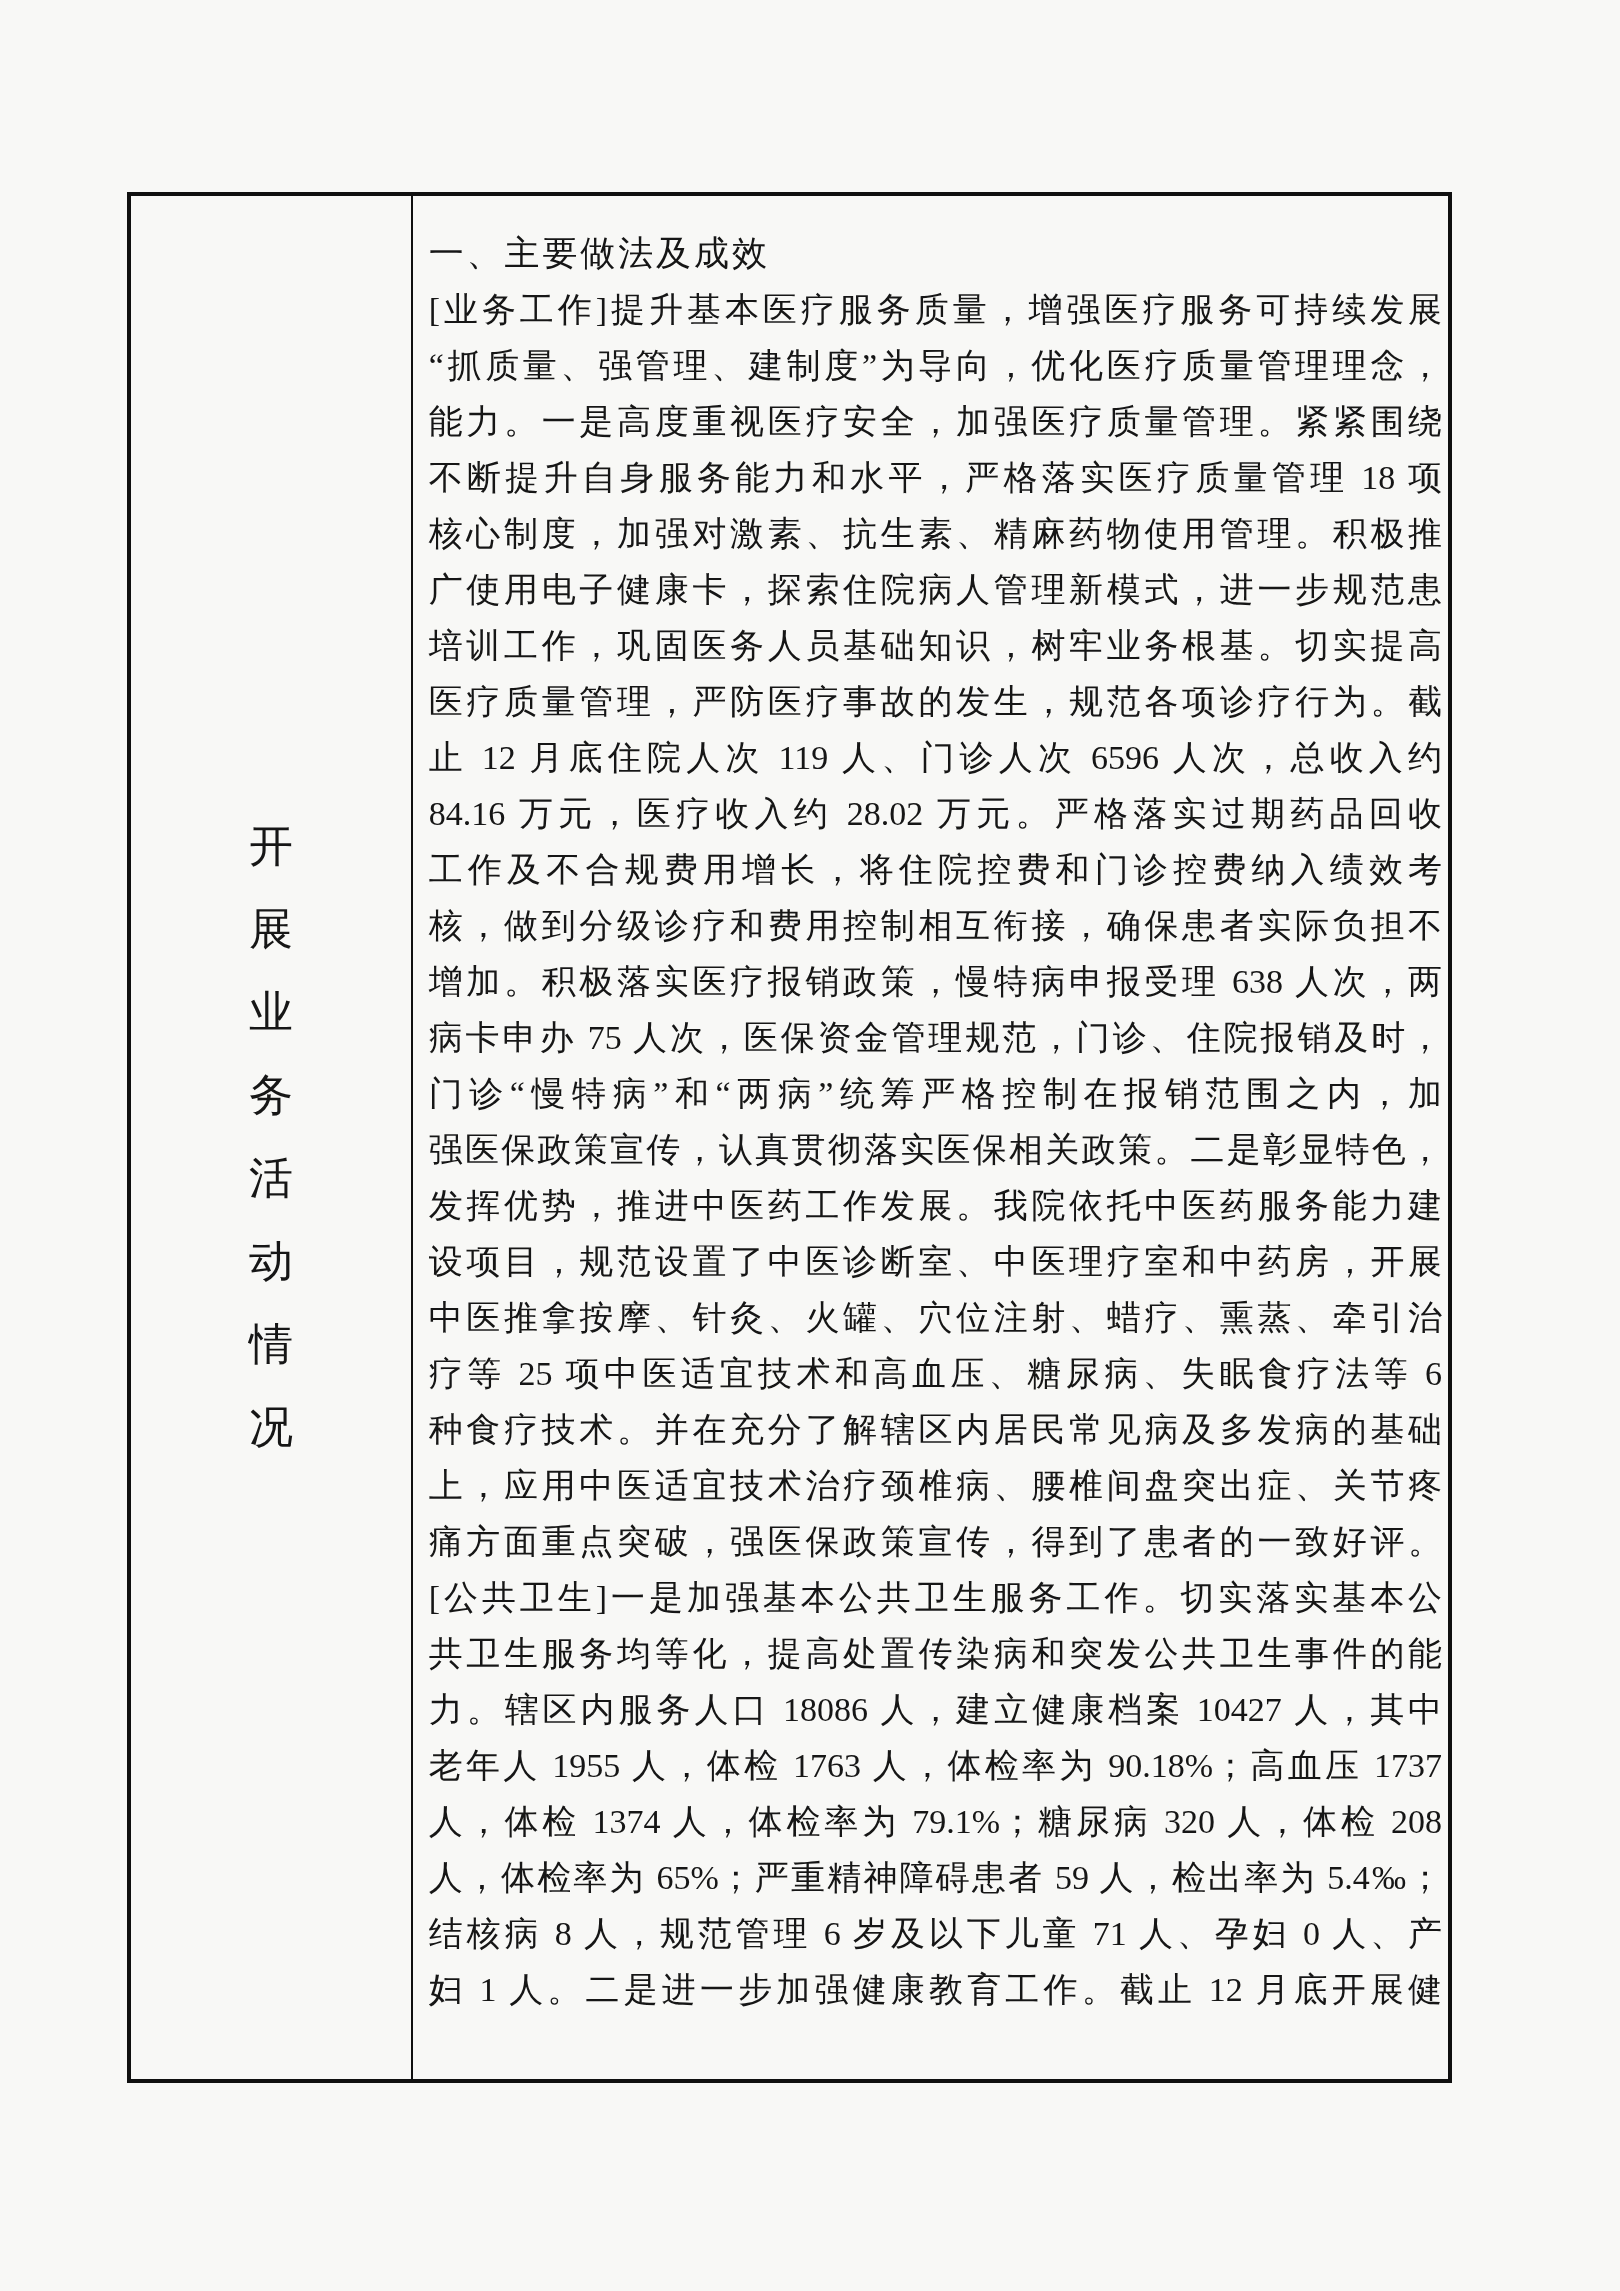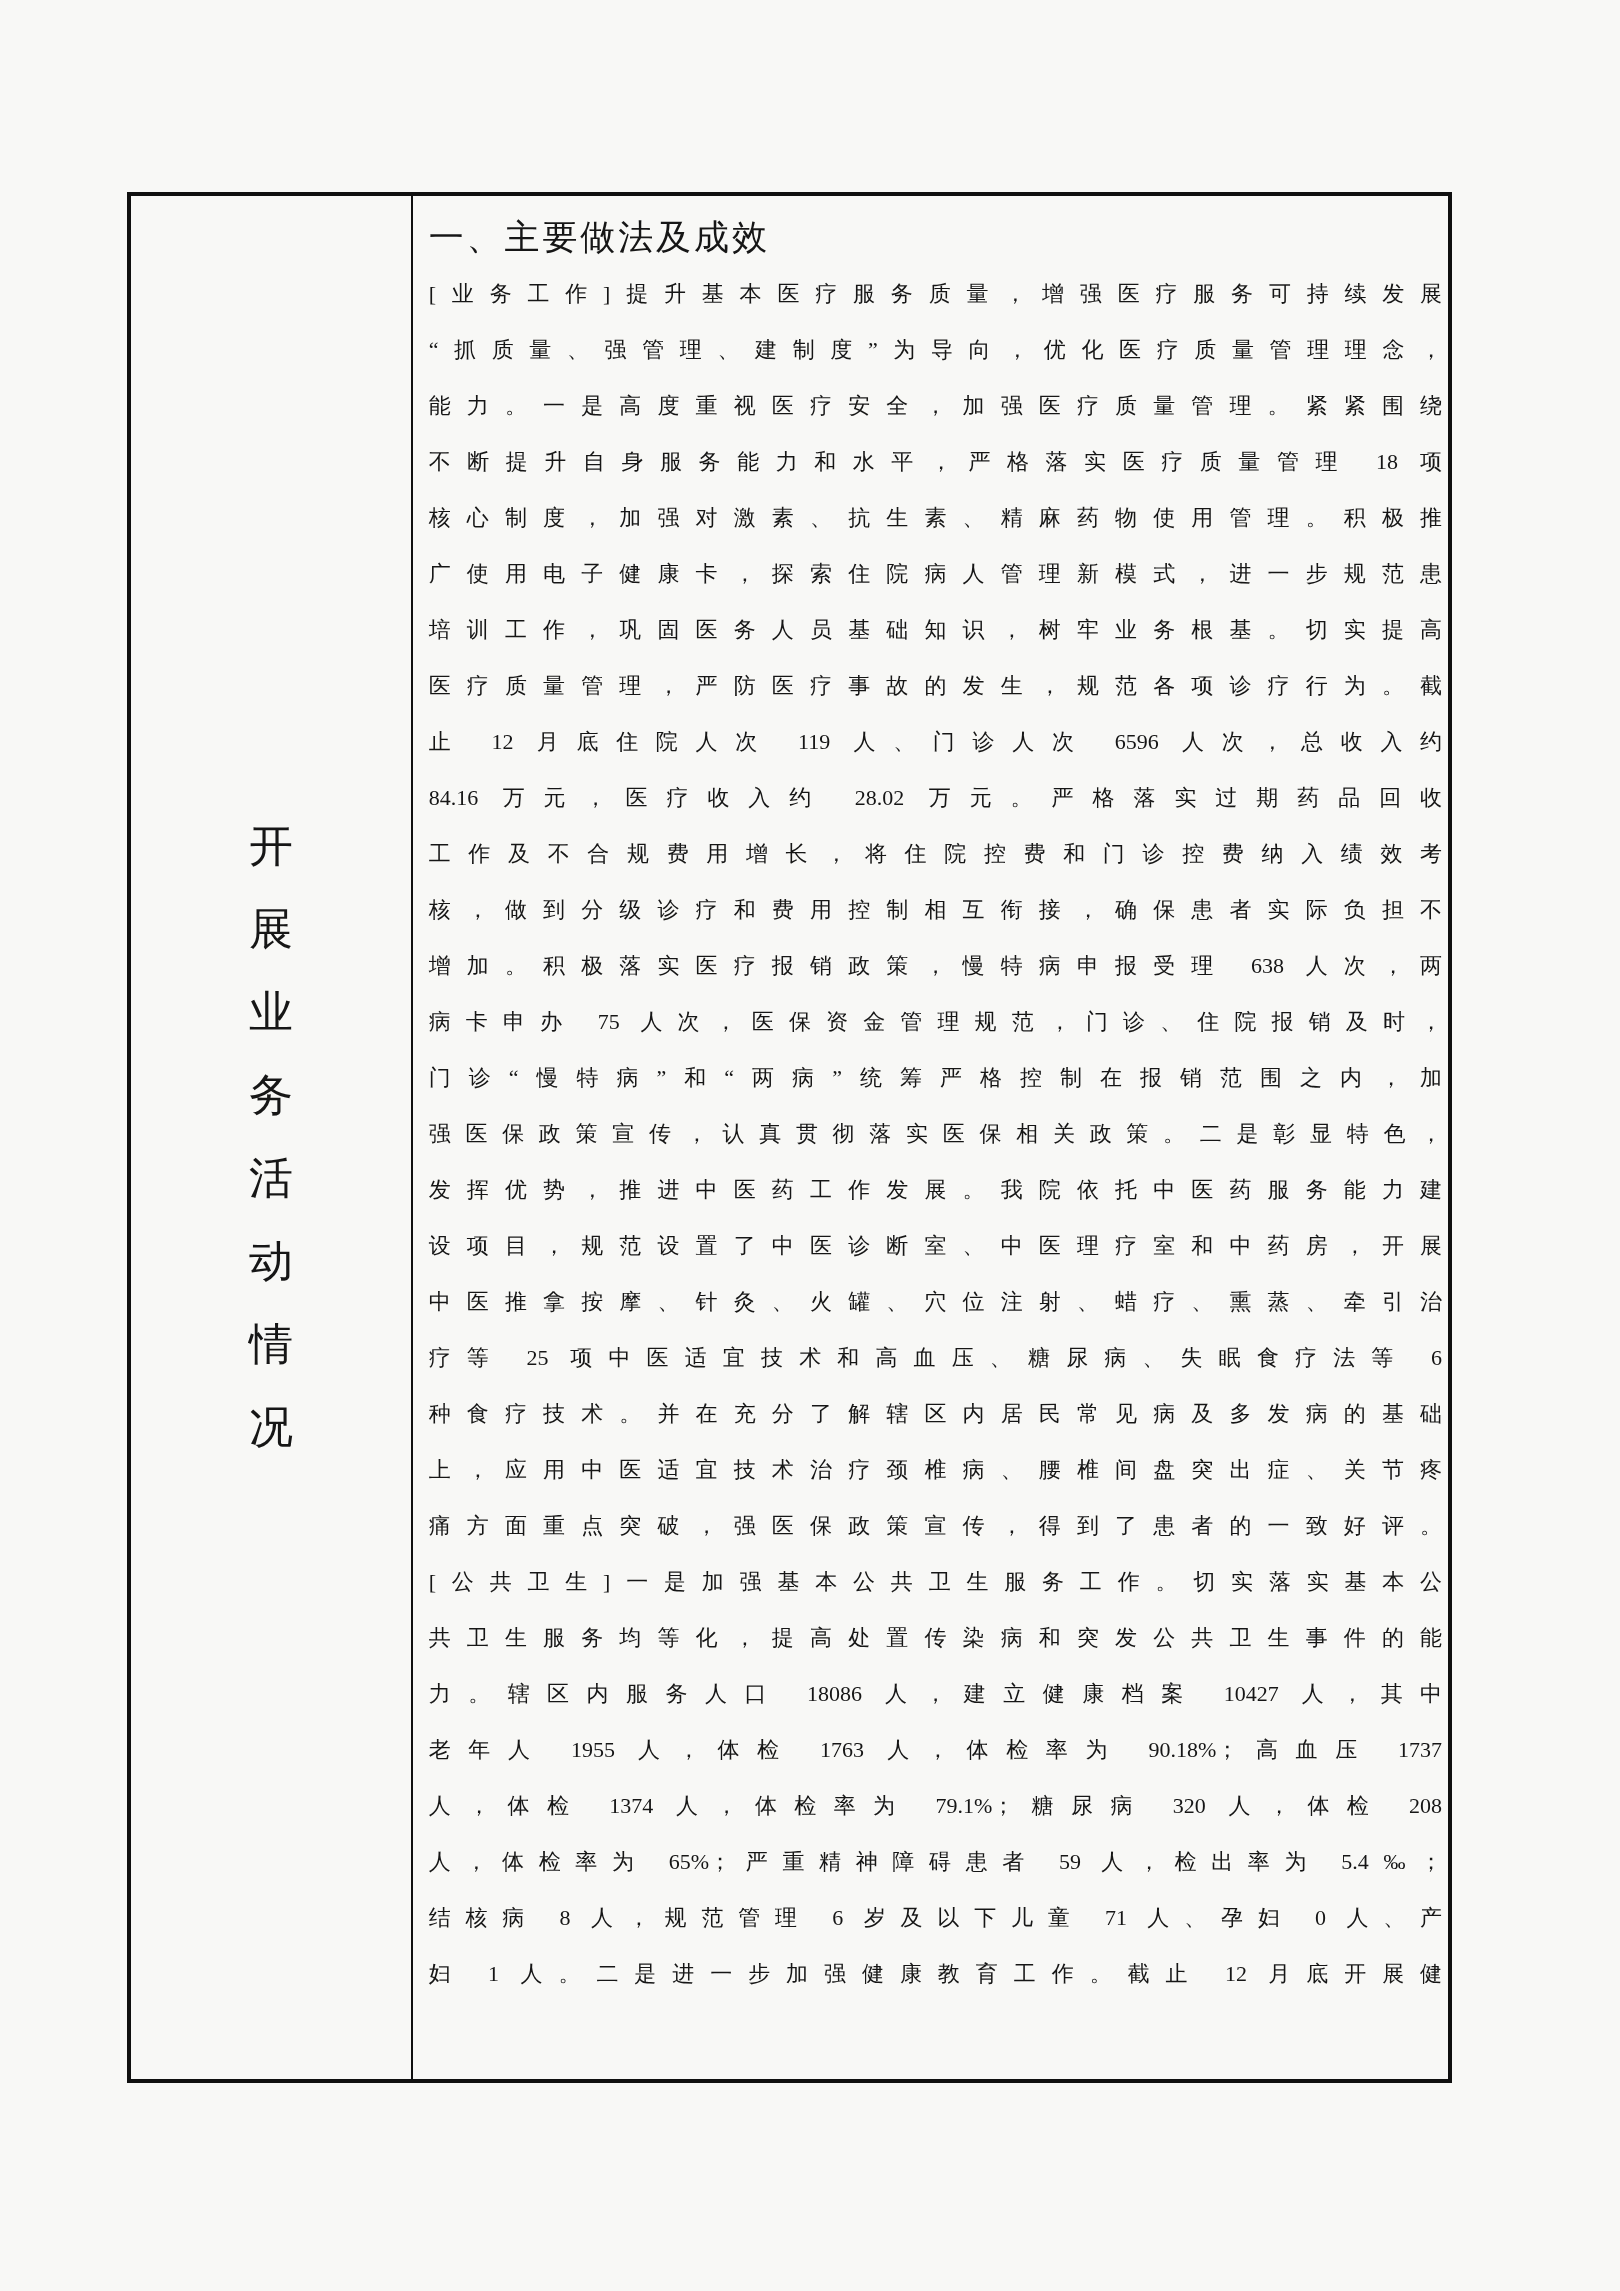--- a/index.html
+++ b/index.html
@@ -47,30 +47,31 @@
     font-size: 44px;
     line-height: 1;
     text-align: center;
     letter-spacing: 0;
   }
   .content-cell {
     flex: 1 1 auto;
     box-sizing: border-box;
     padding: 13.7px 5.9px 0 15.7px;
     overflow: hidden;
+    margin-top: 16px;
   }
   .heading {
     font-size: 35px;
     line-height: 56px;
     letter-spacing: 2.9px;
     text-align: left;
     white-space: nowrap;
   }
   .body-lines .text-line {
-    font-size: 22px;
+    font-size: 34px;
     line-height: 56px;
     text-align: justify;
     text-align-last: justify;
     text-justify: inter-ideograph;
   }
 </style>
 </head>
 <body>
 
 <div class="sheet">

